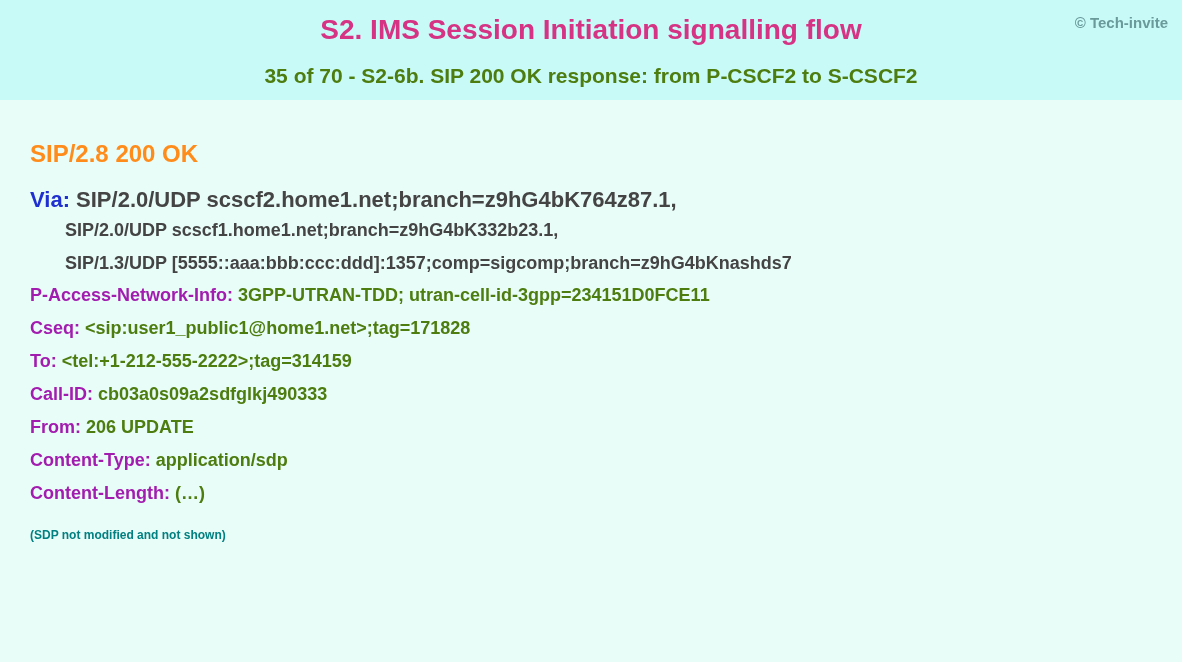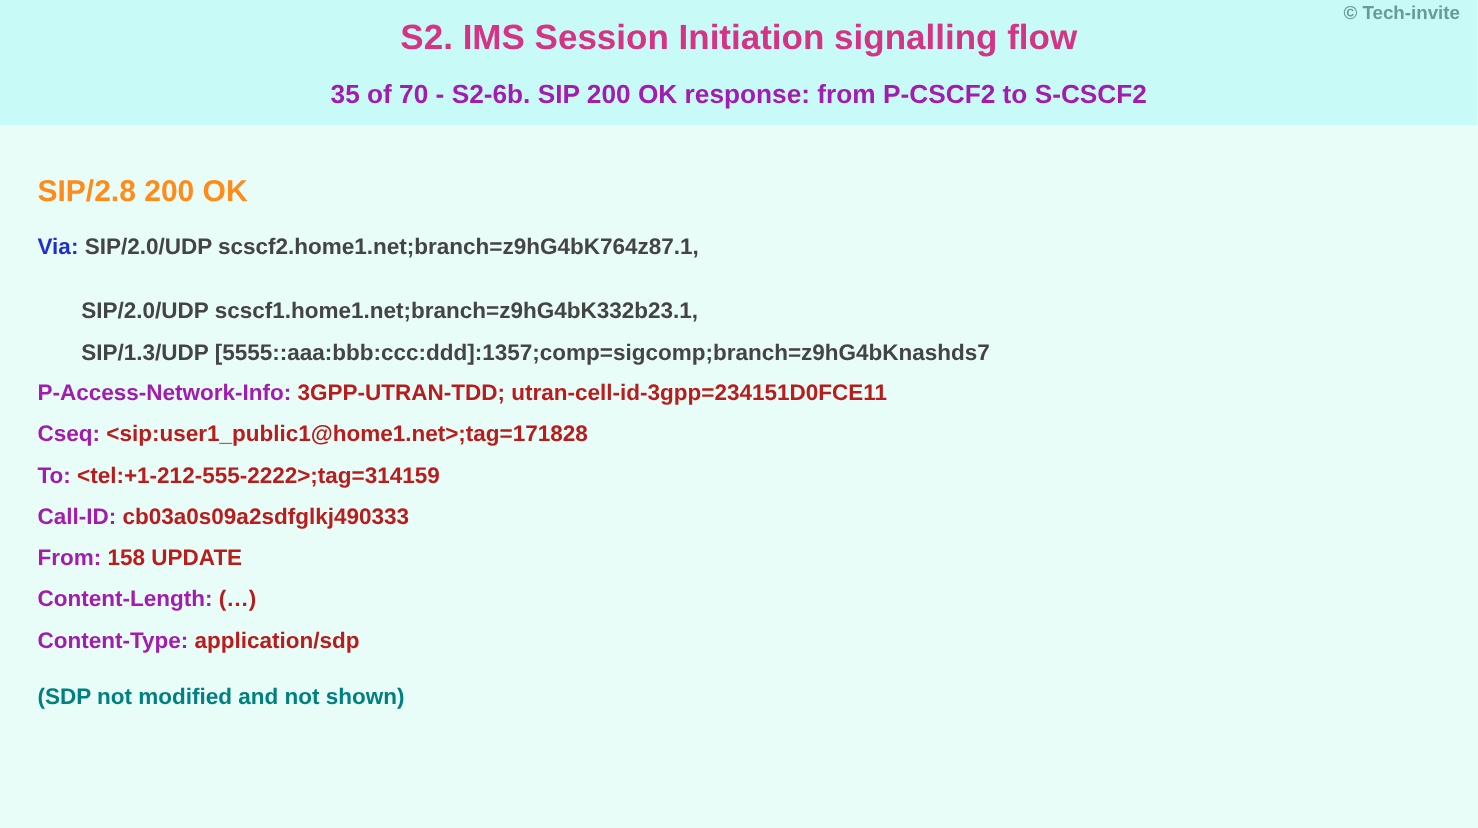--- a/index.html
+++ b/index.html
@@ -11,72 +11,72 @@
     overflow: hidden;
   }
   .header {
     background: #c8faf8;
     padding: 14px 20px 12px 20px;
     position: relative;
     text-align: center;
   }
   .copyright {
     position: absolute;
-    top: 2px;
+    top: 14px;
     right: 14px;
     color: #6a9a9a;
     font-size: 15px;
     font-weight: bold;
   }
   .title {
     color: #d63384;
     font-size: 28px;
     font-weight: bold;
     margin-bottom: 18px;
   }
   .subtitle {
-    color: #a21caf;
+    color: #4d7c0f;
     font-size: 21px;
     font-weight: bold;
   }
   .content {
     padding: 40px 30px 20px 30px;
   }
   .status-line {
     color: #ff8c1a;
     font-size: 24px;
     font-weight: bold;
     margin-bottom: 18px;
   }
   .hdr-line {
-    font-size: 18px;
+    font-size: 22px;
     font-weight: bold;
     line-height: 1.3;
-    margin-bottom: 28px;
+    margin-bottom: 4px;
   }
   .hdr-name-active { color: #2030d0; }
   .hdr-val-active { color: #444; }
   .via-cont {
     color: #444;
     font-size: 18px;
     font-weight: bold;
     margin-left: 35px;
     margin-bottom: 10px;
     line-height: 1.3;
   }
   .hdr-name-muted { color: #a21caf; }
-  .hdr-val-muted { color: #b91c1c; }
+  .hdr-val-muted { color: #4d7c0f; }
   .muted-line {
     font-size: 18px;
     font-weight: bold;
     margin-bottom: 12px;
   }
   .sdp-note {
     color: #008080;
-    font-size: 18px;
+    font-size: 12px;
     font-weight: bold;
     margin-top: 24px;
   }
 </style>
 </head>
 <body>
 
 <div class="header">
   <div class="copyright">© Tech-invite</div>
   <div class="title">S2. IMS Session Initiation signalling flow</div>
@@ -102,25 +102,25 @@
 
   <div class="muted-line">
     <span class="hdr-name-muted">To</span><span class="hdr-name-muted">: </span><span class="hdr-val-muted">&lt;tel:+1-212-555-2222&gt;;tag=314159</span>
   </div>
 
   <div class="muted-line">
     <span class="hdr-name-muted">Call-ID</span><span class="hdr-name-muted">: </span><span class="hdr-val-muted">cb03a0s09a2sdfglkj490333</span>
   </div>
 
   <div class="muted-line">
-    <span class="hdr-name-muted">From</span><span class="hdr-name-muted">: </span><span class="hdr-val-muted">158 UPDATE</span>
+    <span class="hdr-name-muted">From</span><span class="hdr-name-muted">: </span><span class="hdr-val-muted">206 UPDATE</span>
+  </div>
+
+  <div class="muted-line">
+    <span class="hdr-name-muted">Content-Type</span><span class="hdr-name-muted">: </span><span class="hdr-val-muted">application/sdp</span>
   </div>
 
   <div class="muted-line">
     <span class="hdr-name-muted">Content-Length</span><span class="hdr-name-muted">: </span><span class="hdr-val-muted">(…)</span>
   </div>
 
-  <div class="muted-line">
-    <span class="hdr-name-muted">Content-Type</span><span class="hdr-name-muted">: </span><span class="hdr-val-muted">application/sdp</span>
-  </div>
-
   <div class="sdp-note">(SDP not modified and not shown)</div>
 </div>
 
 </body></html>

